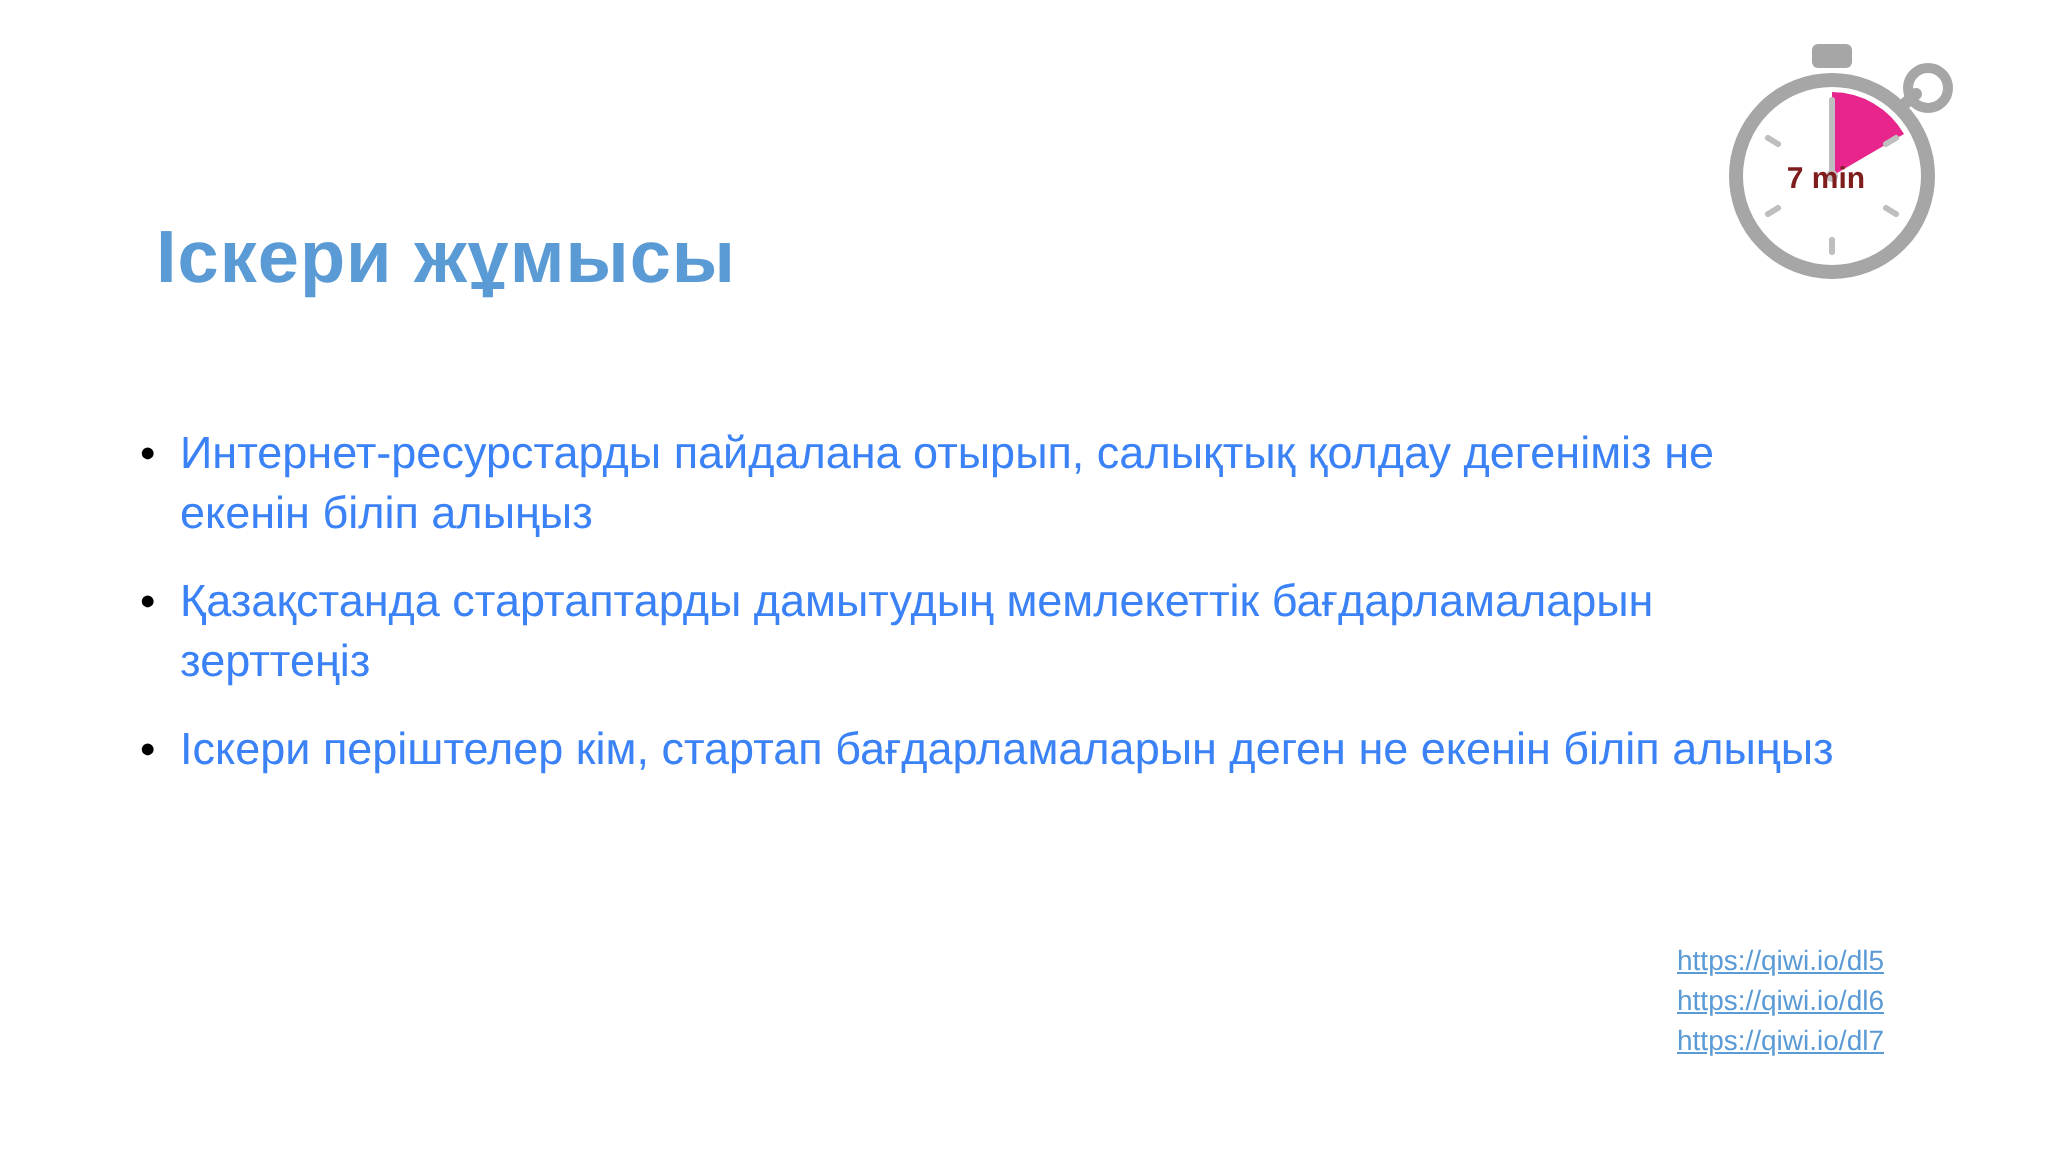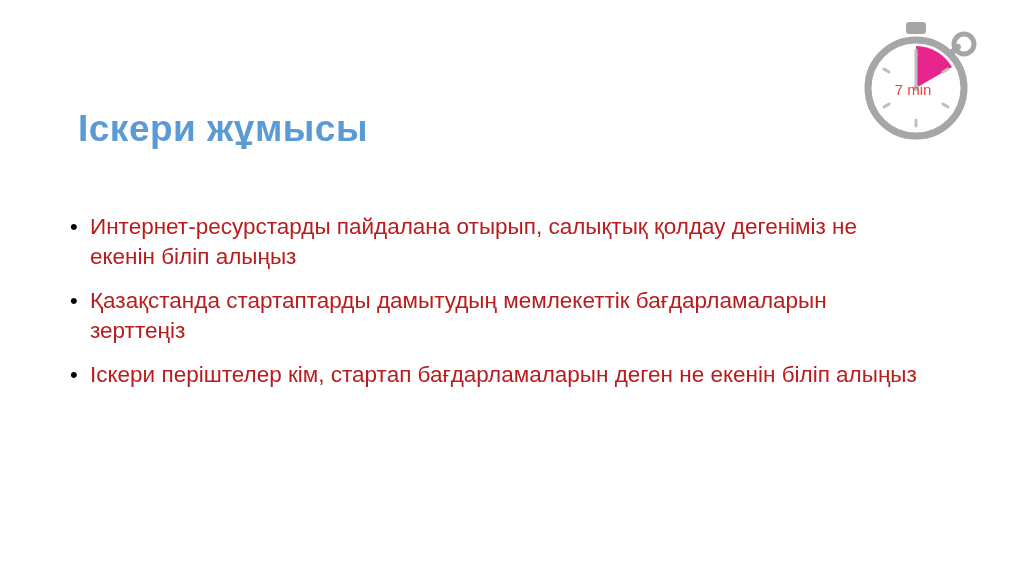--- a/index.html
+++ b/index.html
@@ -49,21 +49,21 @@
     flex: 0 0 20px;
     font-size: 22px;
     line-height: 30px;
     color: #000000;
     text-align: left;
   }
   .bullet-text {
     flex: 1 1 auto;
     font-size: 22.5px;
     line-height: 30px;
-    color: #b91c1c;
+    color: #3b82f6;
     max-width: 830px;
   }
 
   
   .links {
     position: absolute;
     right: 82px;
     bottom: 46px;
     text-align: left;
   }
@@ -93,22 +93,22 @@
     top: 0;
     width: 140px;
     height: 130px;
     display: flex;
     align-items: center;
     justify-content: center;
     pointer-events: none;
   }
   .stopwatch-label span {
     font-size: 15px;
-    font-weight: normal;
-    color: #ef4444;
+    font-weight: bold;
+    color: #7f1d1d;
     transform: translate(-3px, 8px);
   }
 </style>
 </head>
 <body>
 
 <div class="slide">
 
   <div class="slide-title">Іскери жұмысы</div>
 
@@ -154,14 +154,19 @@
       <div class="bullet-text">Қазақстанда стартаптарды дамытудың мемлекеттік бағдарламаларын зерттеңіз</div>
     </div>
 
     <div class="bullet-item">
       <div class="bullet-dot">•</div>
       <div class="bullet-text">Іскери періштелер кім, стартап бағдарламаларын деген не екенін біліп алыңыз</div>
     </div>
 
   </div>
 
+  <div class="links">
+    <a class="link-row" href="#">https://qiwi.io/dl5</a>
+    <a class="link-row" href="#">https://qiwi.io/dl6</a>
+    <a class="link-row" href="#">https://qiwi.io/dl7</a>
+  </div>
 
 </div>
 
 </body></html>

